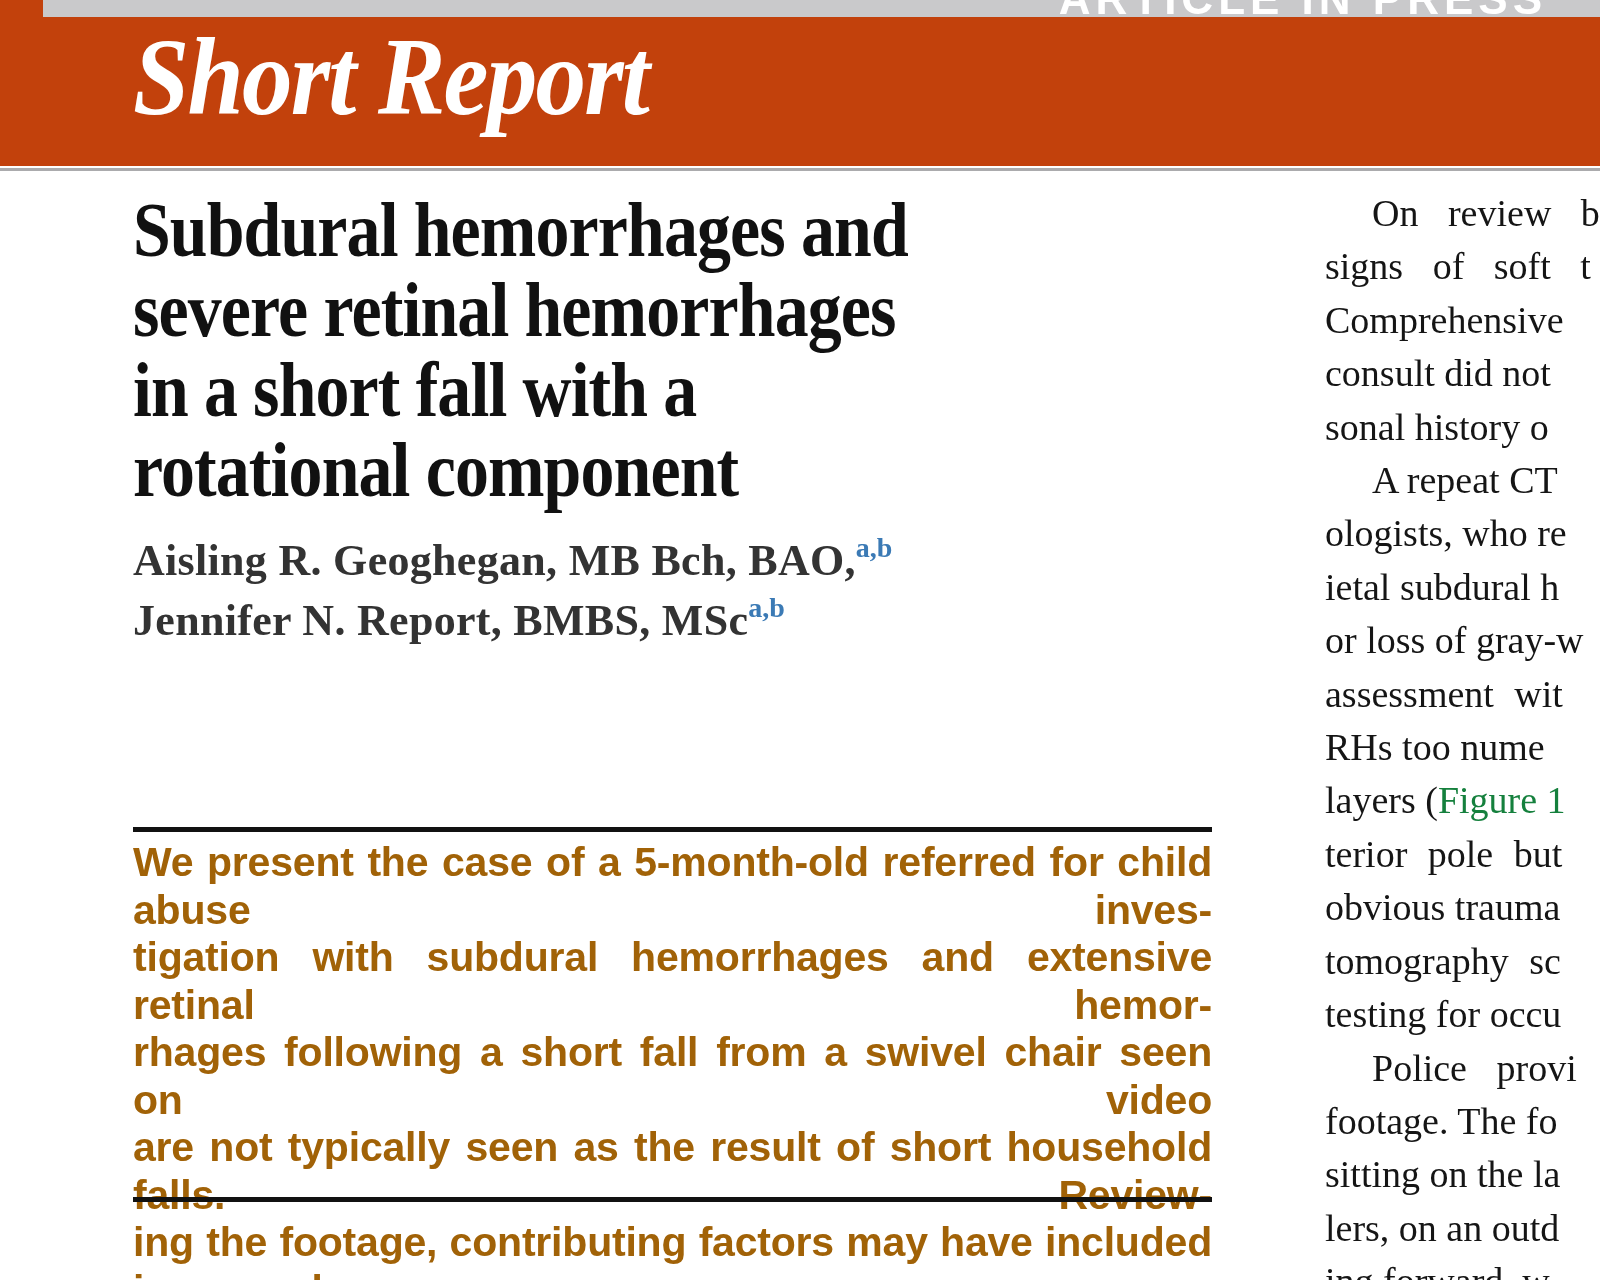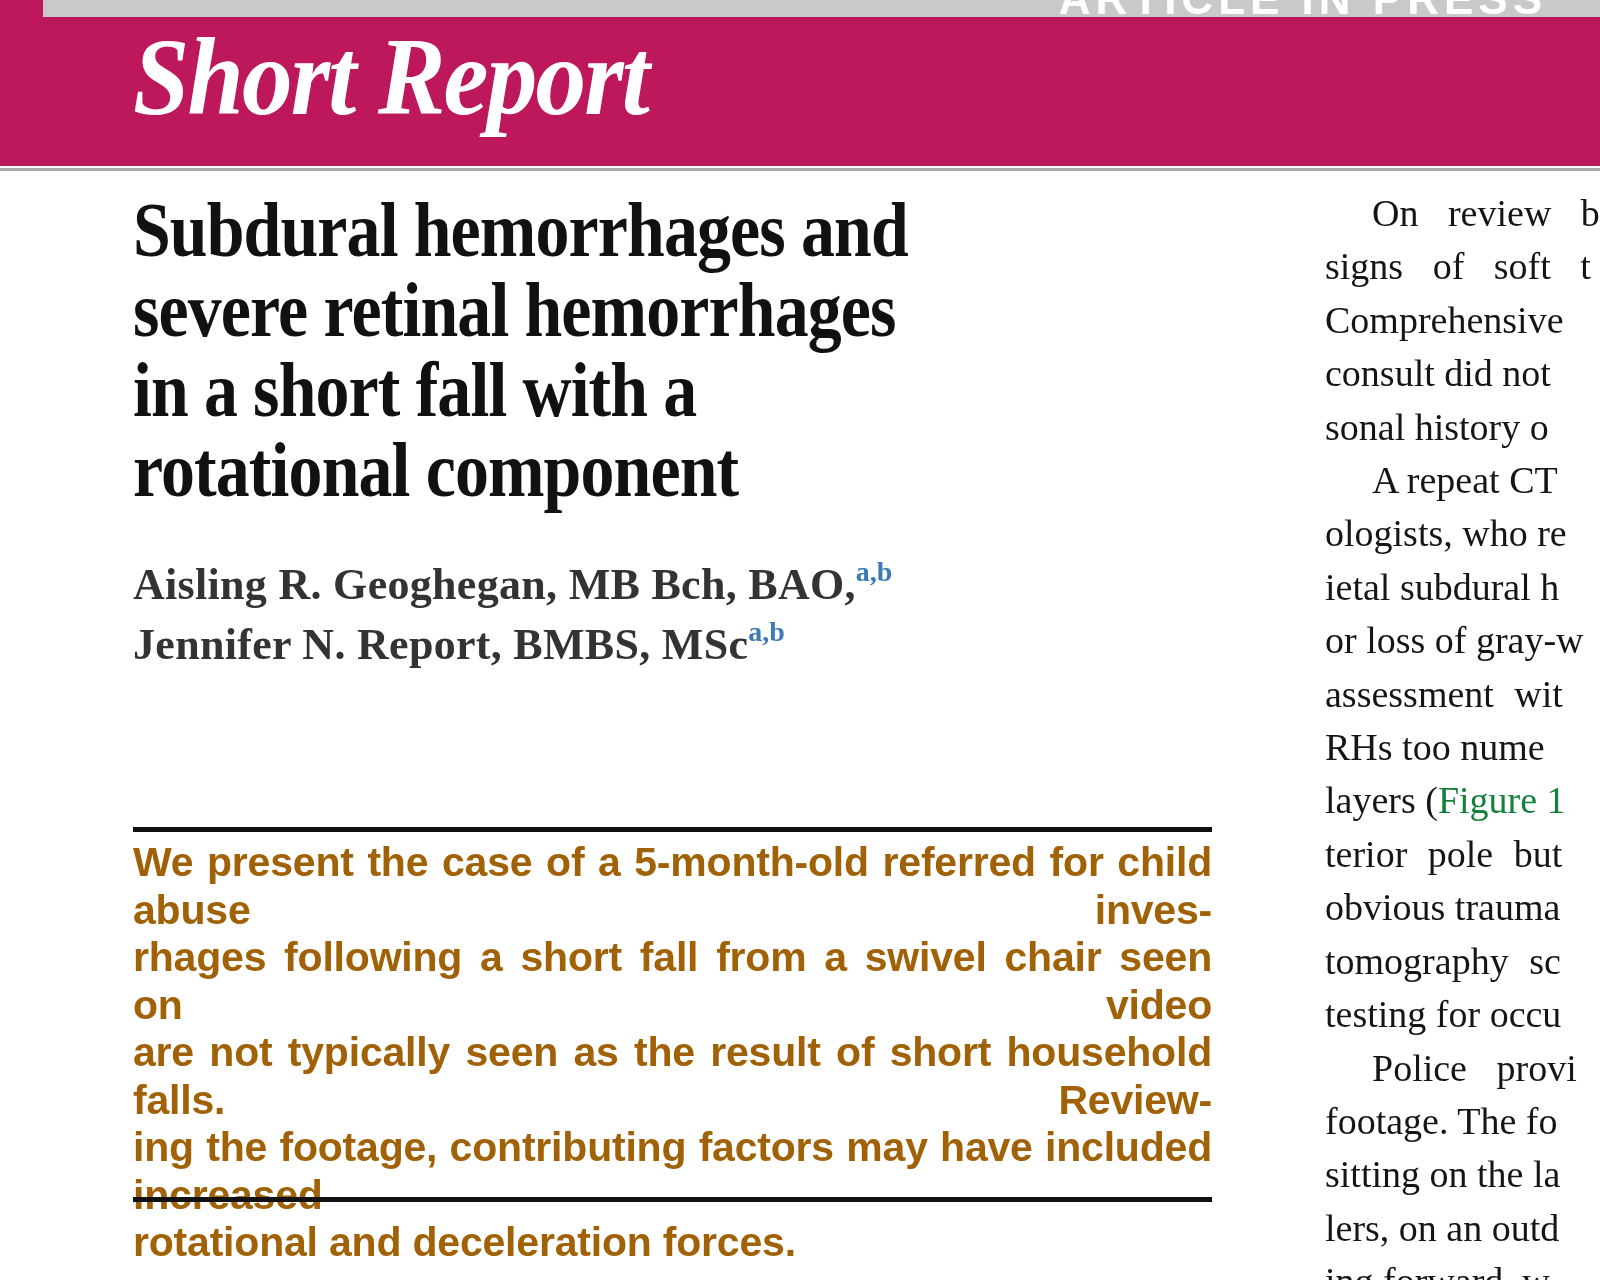--- a/index.html
+++ b/index.html
@@ -4,21 +4,21 @@
 <style>
   html,body{margin:0;padding:0;}
   body{
     width:1600px;height:1280px;overflow:hidden;position:relative;
     background:#ffffff;font-family:"Liberation Serif",serif;
   }
 
   
   .banner{
     position:absolute;left:0;top:0;width:1600px;height:166px;
-    background:#be185d;
+    background:#c2410c;
   }
   .banner-edge{
     position:absolute;left:0;top:168px;width:1600px;height:3px;
     background:#ababad;
   }
   .press-bar{
     position:absolute;left:43px;top:0;width:1557px;height:17px;
     background:#c9c9cb;overflow:hidden;
   }
   .press-text{
@@ -39,21 +39,21 @@
   .title{
     position:absolute;left:133px;top:190px;width:1200px;
     font-weight:bold;color:#111111;
     font-size:78px;line-height:80px;letter-spacing:-1px;
     transform:scaleX(0.87);transform-origin:left top;
     white-space:nowrap;
   }
 
   
   .authors{
-    position:absolute;left:133px;top:557px;
+    position:absolute;left:133px;top:533px;
     font-weight:bold;color:#333333;
     font-size:44px;line-height:55px;letter-spacing:0.3px;
     white-space:nowrap;
   }
   .sup{
     color:#3b7ab5;font-size:28px;font-weight:bold;
     position:relative;top:-18px;letter-spacing:0;
   }
 
   
@@ -99,20 +99,21 @@
 </div>
 
 <div class="authors">
   <div><span>Aisling R. Geoghegan, MB Bch, BAO,</span><span class="sup">a,b</span><span></span></div>
   <div><span>Jennifer N. Report, BMBS, MSc</span><span class="sup">a,b</span><span></span></div>
 </div>
 
 <div class="rule rule-top"></div>
 <div class="abstract">
   <div class="ab-line">We present the case of a 5-month-old referred for child abuse inves-</div>
+  <div class="ab-line">tigation with subdural hemorrhages and extensive retinal hemor-</div>
   <div class="ab-line">rhages following a short fall from a swivel chair seen on video</div>
   <div class="ab-line">are not typically seen as the result of short household falls. Review-</div>
   <div class="ab-line">ing the footage, contributing factors may have included increased</div>
   <div class="ab-line last">rotational and deceleration forces.</div>
 </div>
 <div class="rule rule-bottom"></div>
 
 <div class="right-col">
   <div class="rc-line indent ws-xl">On review b</div>
   <div class="rc-line ws-xl">signs of soft t</div>

